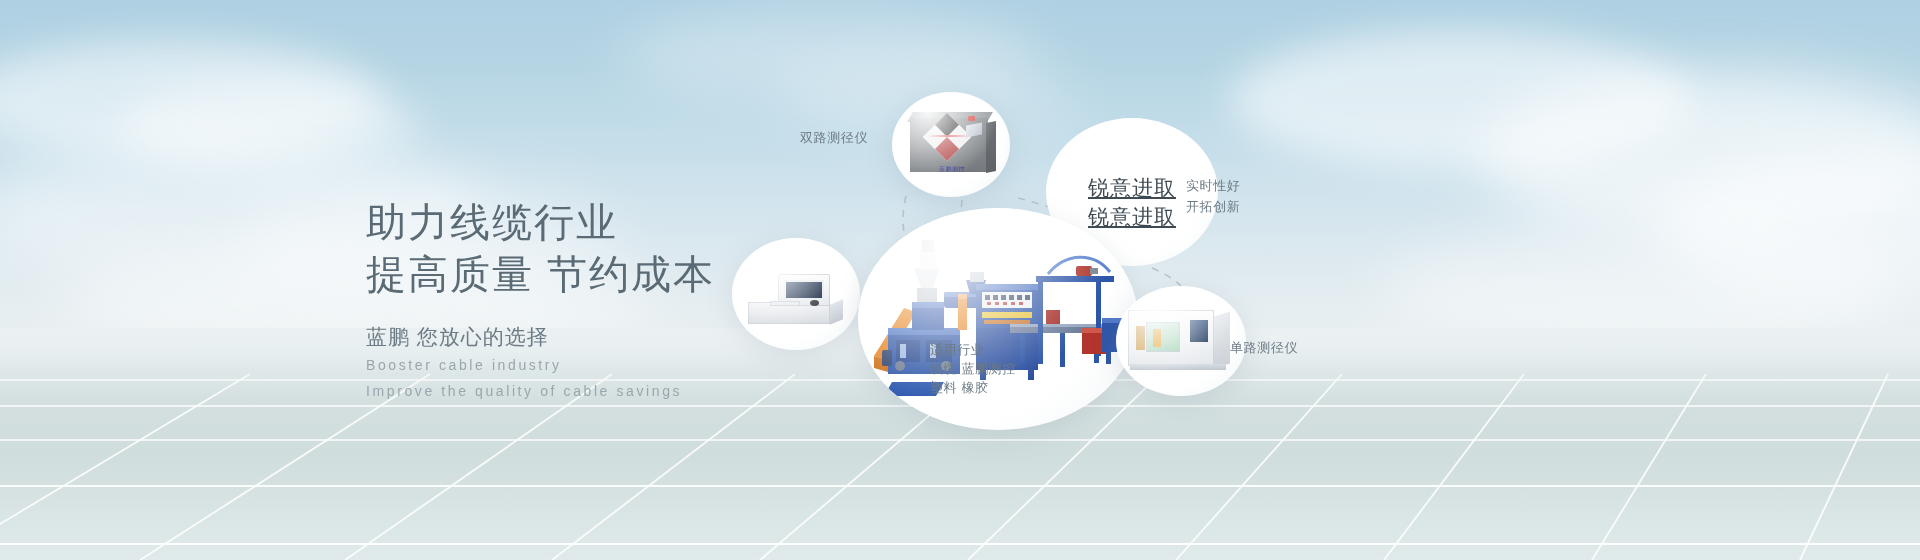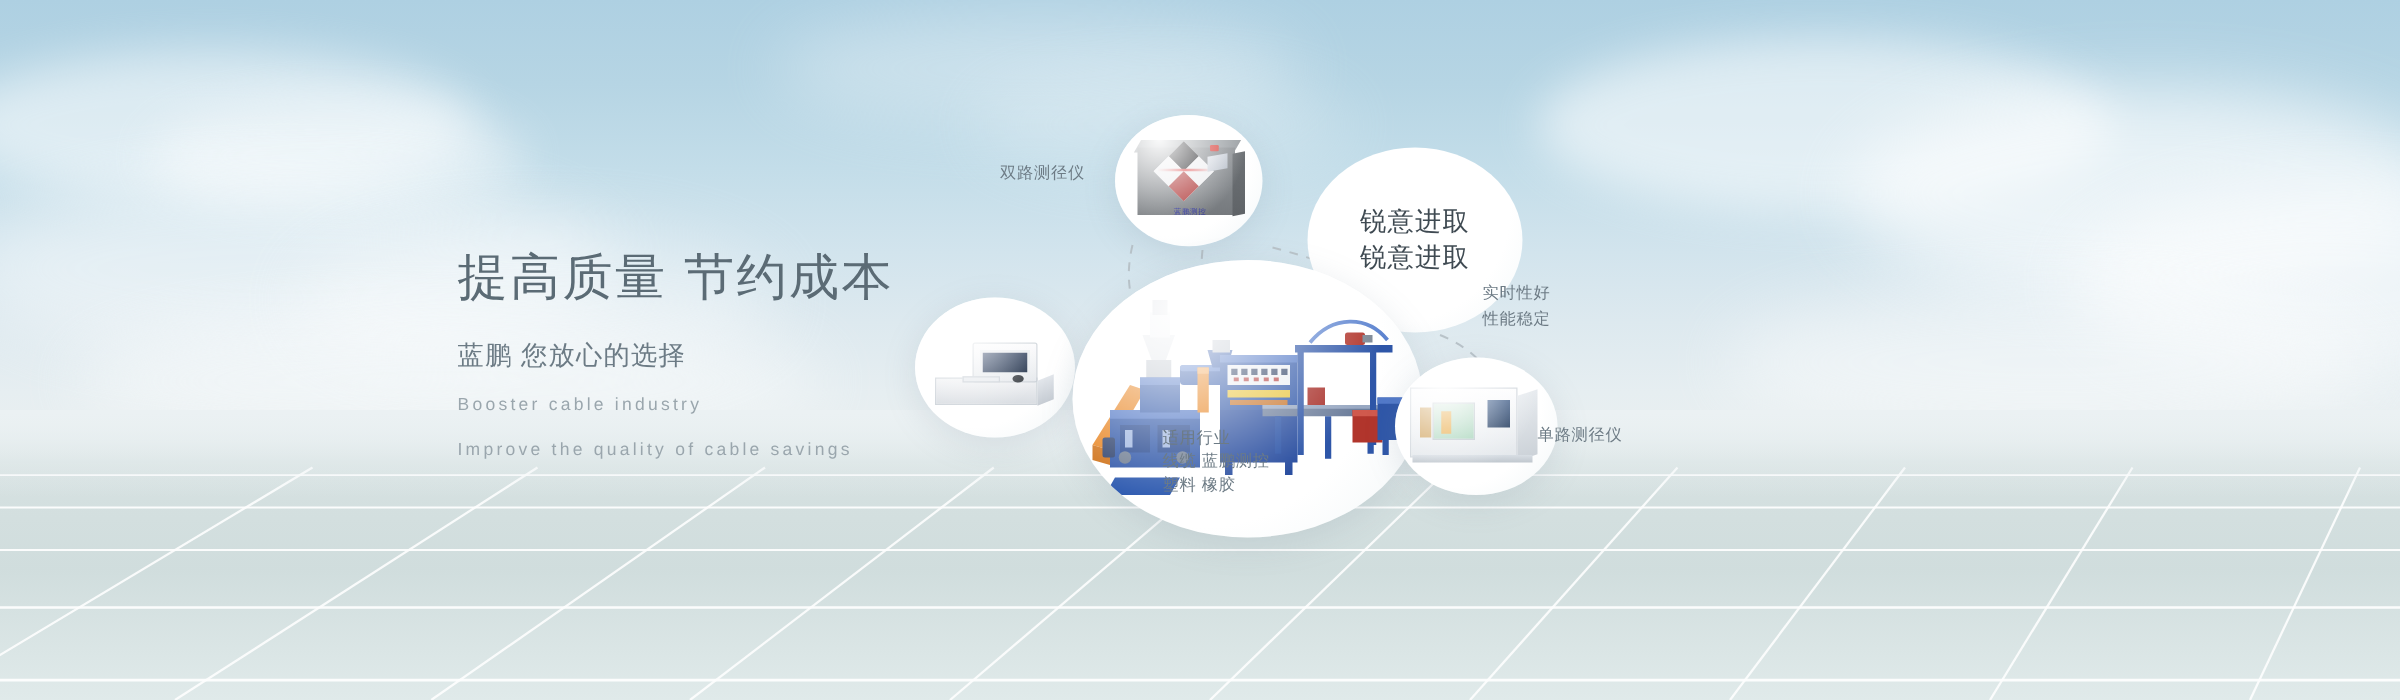--- a/index.html
+++ b/index.html
@@ -79,21 +79,21 @@
   }
   .subline{
     margin-top:22px;
     color:#6c7b85;
     font-size:21px;
     letter-spacing:1px;
     line-height:30px;
     white-space:nowrap;
   }
   .engline{
-    margin-top:10px;
+    margin-top:0;
     color:#9aa6ad;
     font-size:14px;
     letter-spacing:2.6px;
     line-height:26px;
     white-space:nowrap;
   }
 
   
   .compo{ position:absolute; left:700px; top:0; width:1220px; height:560px; }
 
@@ -115,40 +115,41 @@
   .b-right{ left:416px; top:286px; width:130px; height:110px; }
   
   .b-slogan{
     left:346px; top:118px; width:172px; height:148px;
     background:radial-gradient(circle at 42% 34%, #ffffff 0%, #ffffff 64%, #f7fafb 88%, rgba(238,243,245,0) 100%);
     box-shadow:none;
   }
 
   
   .slogan{
-    position:absolute; left:352px; top:163px; width:160px;
+    position:absolute; left:352px; top:173px; width:160px;
     text-align:center;
     color:#3f4a52;
     font-size:21px;
     line-height:29px;
     letter-spacing:1px;
     font-weight:500;
+    text-decoration:underline;
   }
 
   
   .lbl{
     position:absolute;
     color:#6d7b85;
     font-size:13px;
     line-height:19px;
     letter-spacing:.6px;
     white-space:nowrap;
   }
   .lbl-top{ left:100px; top:128px; }
-  .lbl-right-kpi{ left:486px; top:175px; line-height:21px; text-align:right;margin-top:48px; }
+  .lbl-right-kpi{ left:486px; top:175px; line-height:21px; text-align:right; }
   .lbl-industry{ left:230px; top:340px; width:110px; text-align:left; }
   .lbl-single{ left:530px; top:338px;text-align:right; }
 
   .lbl-industry div, .lbl-right-kpi div{ white-space:nowrap; }
 
   
   .connectors{ position:absolute; inset:0; pointer-events:none; }
 
   
   .art{ position:absolute; }
@@ -311,20 +312,21 @@
           <line x1="1524" y1="46" x2="1384" y2="232"></line>
           <line x1="1706" y1="46" x2="1592" y2="232"></line>
           <line x1="1888" y1="46" x2="1800" y2="232"></line>
         </g>
       </svg>
     </div>
     <div class="floor-fade"></div>
   </div>
 
   <div class="copy">
+    <div class="headline">助力线缆行业</div>
     <div class="headline l2">提高质量 节约成本</div>
     <div class="subline">蓝鹏 您放心的选择</div>
     <div class="engline">Booster cable industry</div>
     <div class="engline">Improve the quality of cable savings</div>
   </div>
 
   <div class="compo">
 
     <div class="connectors">
       <svg viewBox="0 0 1220 560" preserveAspectRatio="none" aria-hidden="true">
@@ -471,21 +473,21 @@
         <div class="panel"></div>
         <div class="base"></div>
       </div>
       <div class="gloss"></div>
     </div>
 
     <div class="lbl lbl-top">双路测径仪</div>
 
     <div class="lbl lbl-right-kpi">
       <div>实时性好</div>
-      <div>性能稳定</div>
+      <div>开拓创新</div>
     </div>
 
     <div class="lbl lbl-industry">
       <div>适用行业</div>
       <div>线缆 蓝鹏测控</div>
       <div>塑料 橡胶</div>
     </div>
 
     <div class="lbl lbl-single">单路测径仪</div>
   </div>

